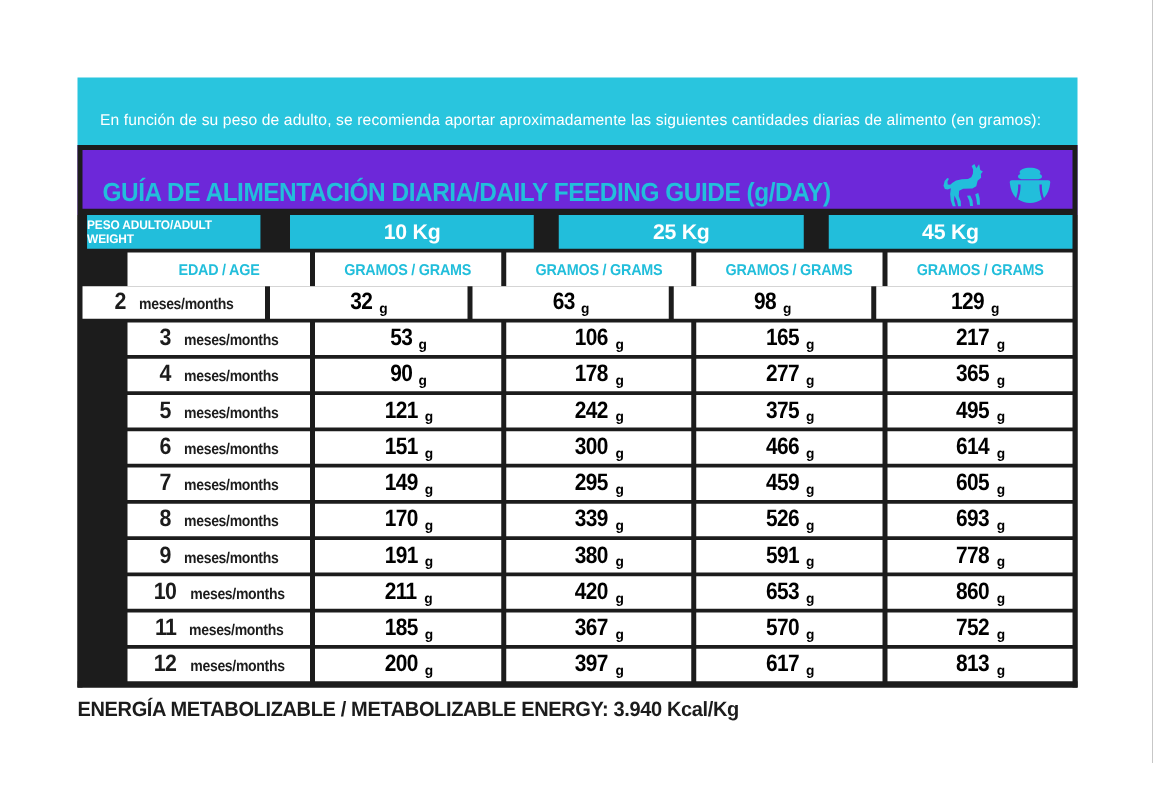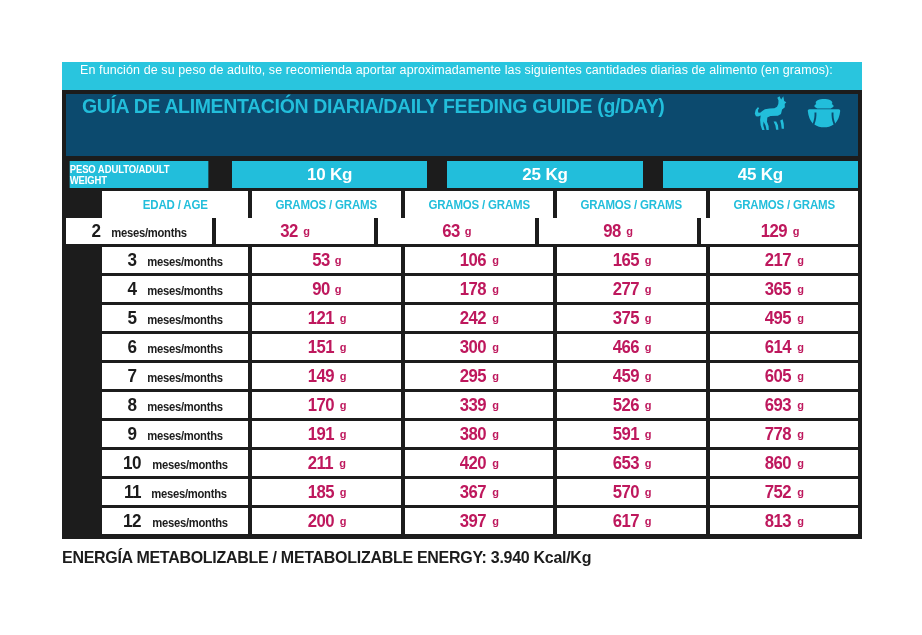--- a/index.html
+++ b/index.html
@@ -23,40 +23,40 @@
   .sheet {
     position: absolute;
     left: 62px;
     top: 62px;
     width: 800px;
   }
 
   
   .intro {
     background: #29C5DE;
-    padding: 0 18px 11px 18px;
+    padding: 26px 18px 11px 18px;
     box-sizing: border-box;
   }
   .intro-line {
     color: #ffffff;
     font-size: 12.5px;
     line-height: 17px;
     font-weight: 400;
     letter-spacing: 0.1px;
     white-space: nowrap;
   }
 
   
   .title-band {
     border: 4px solid #1C1C1C;
     border-bottom-width: 5px;
-    background: #0c4a6e;
-    height: 71px;
+    background: #6d28d9;
+    height: 56px;
     display: flex;
-    align-items: flex-start;
+    align-items: flex-end;
     padding: 0 14px 0 16px;
     box-sizing: border-box;
   }
   .title-text {
     color: #22BEDB;
     font-size: 21px;
     font-weight: bold;
     letter-spacing: -0.4px;
     transform: scaleX(0.93);
     transform-origin: left center;
@@ -142,24 +142,24 @@
     transform: scaleX(0.9);
   }
   .age-label {
     font-size: 12.5px;
     font-weight: bold;
     letter-spacing: -0.3px;
     transform: scaleX(0.9);
   }
   .gram-box {
     display: flex;
-    align-items: center;
+    align-items: flex-end;
     justify-content: center;
     gap: 4px;
-    color: #be185d;
+    color: #000000;
   }
   .gram-num {
     font-size: 19px;
     font-weight: bold;
     letter-spacing: -0.6px;
     transform: scaleX(0.88);
   }
   .gram-unit {
     font-size: 11px;
     font-weight: bold;

